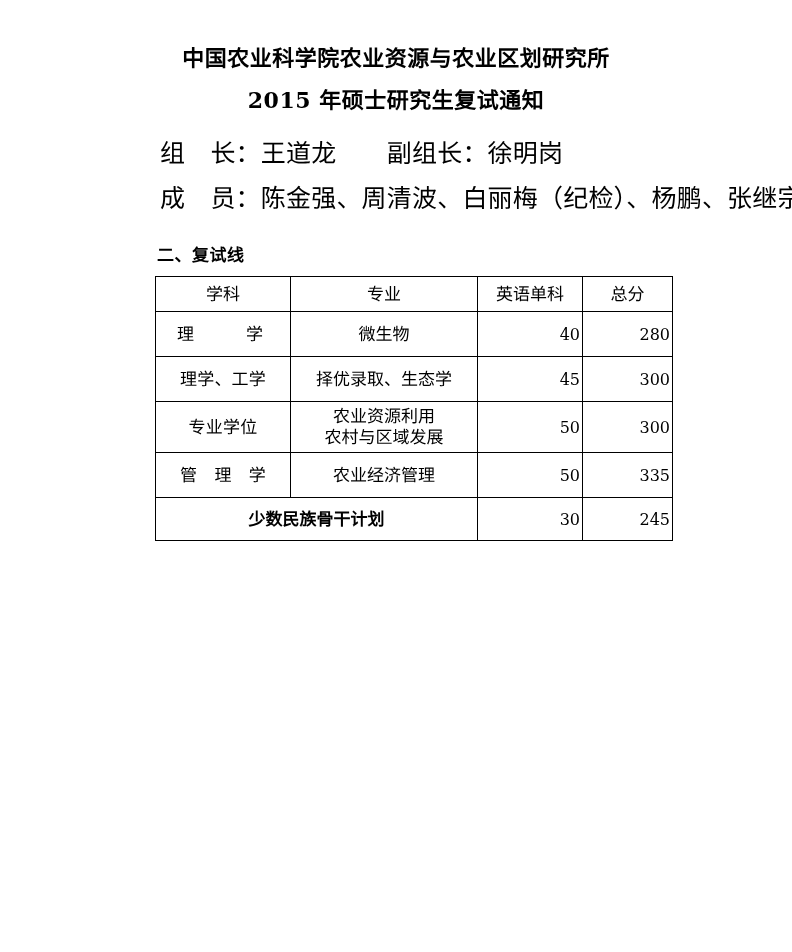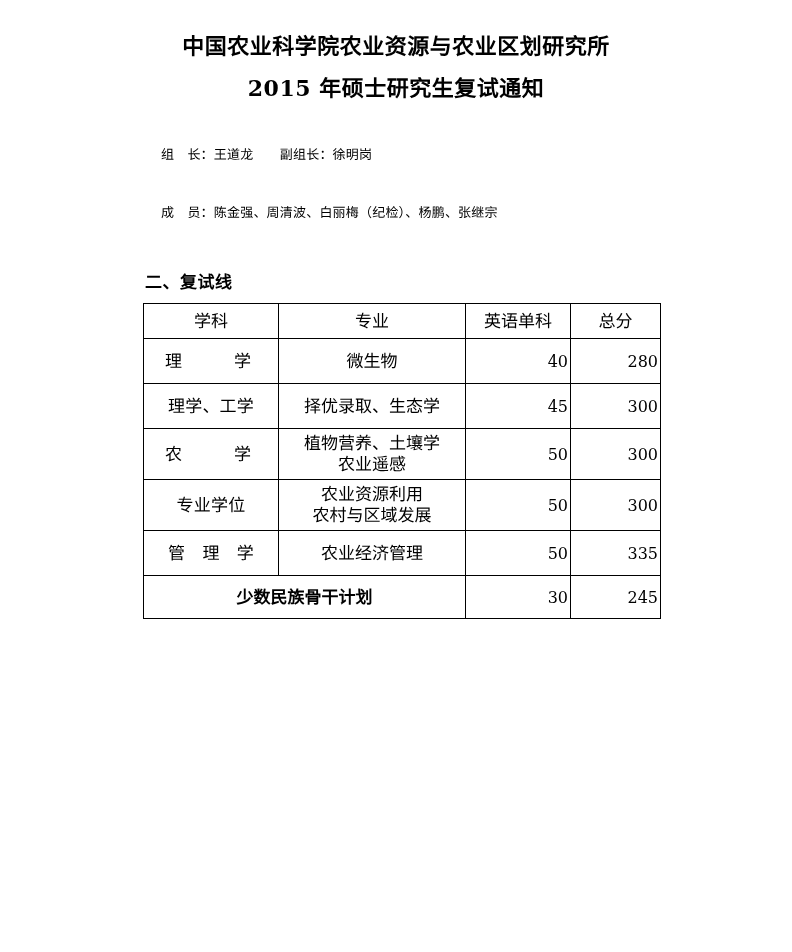--- a/index.html
+++ b/index.html
@@ -14,21 +14,21 @@
     overflow: hidden;
     font-family: "DejaVu Serif", "Liberation Serif", serif;
     color: #000000;
     -webkit-font-smoothing: antialiased;
   }
   .page {
     position: relative;
     width: 792px;
     height: 720px;
     box-sizing: border-box;
-    padding: 0;
+    padding: 12px;
   }
 
   
   .doc-title {
     text-align: center;
     font-family: "DejaVu Serif", "Liberation Serif", serif;
     font-weight: bold;
     font-size: 22px;
     letter-spacing: 0.5px;
     line-height: 1.25;
@@ -56,23 +56,23 @@
     line-height: 42px;
     text-align: justify;
     text-justify: inter-ideograph;
     text-indent: 2em;
     letter-spacing: 0.2px;
   }
   #intro-paragraph { padding-top: 26px; }
 
   
   .roster-line {
-    margin: 16px;
+    margin: 3px;
     padding-left: 145px;
-    font-size: 13px;
+    font-size: 25px;
     line-height: 42px;
     letter-spacing: 0.2px;
     white-space: pre;
   }
   #roster-leader { padding-top: 16px; }
 
   
   .score-table-wrap {
     padding: 10px 0 0 143px;
   }
@@ -157,27 +157,20 @@
           <td class="major">微生物</td>
           <td class="num">40</td>
           <td class="num">280</td>
         </tr>
         <tr class="row-2">
           <td class="subject spaced">理学、工学</td>
           <td class="major">择优录取、生态学</td>
           <td class="num">45</td>
           <td class="num">300</td>
         </tr>
-        <tr class="row-3">
-          <td class="subject wide-space">农　　学</td>
-          <td class="major two-line" style="white-space:pre-line">植物营养、土壤学
-农业遥感</td>
-          <td class="num">50</td>
-          <td class="num">300</td>
-        </tr>
         <tr class="row-4">
           <td class="subject spaced">专业学位</td>
           <td class="major two-line" style="white-space:pre-line">农业资源利用
 农村与区域发展</td>
           <td class="num">50</td>
           <td class="num">300</td>
         </tr>
         <tr class="row-5">
           <td class="subject spaced">管　理　学</td>
           <td class="major">农业经济管理</td>

